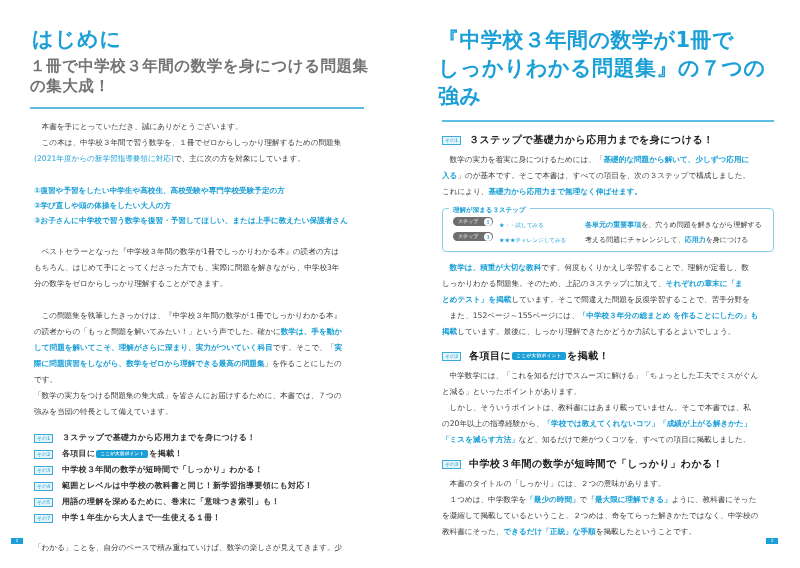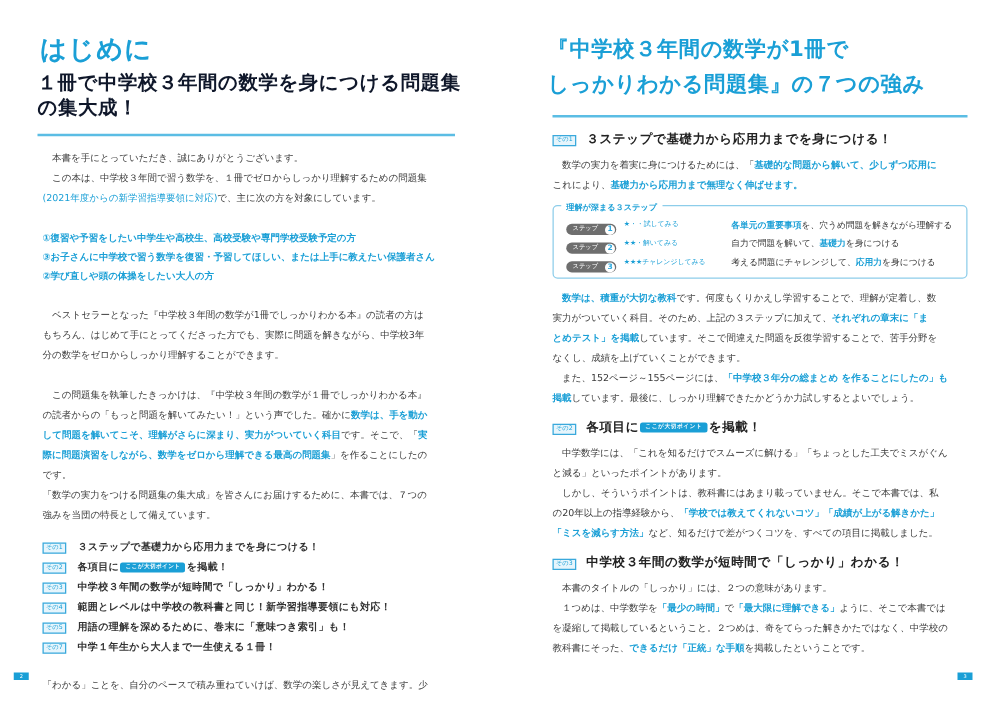--- a/index.html
+++ b/index.html
@@ -10,22 +10,22 @@
     color: #333;
     position: relative;
   }
   .spread { display: flex; width: 800px; height: 479px; }
   .page { position: relative; width: 400px; height: 568px; box-sizing: border-box; }
   .page.left { padding: 26px 18px 0 30px; }
   .page.right { padding: 14px 22px 0 38px; }
 
   .h-blue { color: #1a9fd6; font-weight: bold; }
   .left .title1 { font-size: 21px; letter-spacing: 1px; line-height: 26px; margin-left: 2px; }
-  .left .title2 { font-size: 15.5px; font-weight: bold; color: #0f172a; margin-top: 4px; line-height: 20px; letter-spacing: 0.5px; }
-  .right .title { font-size: 17px; line-height: 28px; font-weight: bold; color: #1a9fd6; letter-spacing: 0.5px; margin-top: 12px; }
+  .left .title2 { font-size: 15.5px; font-weight: bold; color: #737373; margin-top: 4px; line-height: 20px; letter-spacing: 0.5px; }
+  .right .title { font-size: 21px; line-height: 28px; font-weight: bold; color: #1a9fd6; letter-spacing: 0.5px; margin-top: 12px; }
 
   .rule { height: 2px; background: #5bbde4; margin-top: 11px; margin-bottom: 10px; }
   .left .rule { width: 334px; margin-left: 0; }
   .right .rule { width: 332px; margin-left: 4px; margin-top: 10px; }
 
   .body-text { font-size: 7.6px; line-height: 16px; color: #3a3a3a; }
   .indent { text-indent: 1em; }
   .hl { color: #1a9fd6; }
   .hl-b { color: #1a9fd6; font-weight: bold; }
   .blank { height: 16px; }
@@ -60,21 +60,21 @@
   .sec-head .sec-title { font-size: 10px; font-weight: bold; color: #222; letter-spacing: 0.5px; }
 
   .steps-box {
     position: relative; border: 1.5px solid #8dcdea; border-radius: 4px;
     margin: 8px 0 8px 0; padding: 8px 8px 4px 10px; width: 312px;
   }
   .steps-box .box-label {
     position: absolute; top: -7px; left: 6px; background: #fff; padding: 0 4px;
     font-size: 6.5px; color: #1a9fd6; font-weight: bold;
   }
-  .step-row { display: flex; align-items: flex-end; height: 15px; font-size: 7px; }
+  .step-row { display: flex; align-items: flex-start; height: 15px; font-size: 7px; font-family: Liberation Serif, serif; }
   .step-pill {
     display: inline-block; background: #6e6e6e; color: #fff; font-size: 5px;
     border-radius: 5px; height: 9px; line-height: 9px; padding: 0 3px 0 5px; width: 32px; box-sizing: content-box;
     position: relative;
   }
   .step-pill .num { position: absolute; right: 1px; top: 0; color: #2aa8de; background: #fff; border-radius: 50%; width: 8px; height: 8px; line-height: 8px; top: 0.5px; text-align: center; font-weight: bold; font-size: 6px; }
   .step-stars { color: #1a9fd6; font-size: 5.5px; width: 86px; margin-left: 6px; }
   .step-desc { color: #333; font-size: 7px; }
 </style>
 </head>
@@ -88,22 +88,22 @@
     <div class="rule"></div>
 
     <div class="content body-text">
       <div class="indent">本書を手にとっていただき、誠にありがとうございます。</div>
       <div class="indent"><span>この本は、中学校３年間で習う数学を、１冊でゼロからしっかり理解するための問題集</span></div>
       <div><span class="hl">(2021年度からの新学習指導要領に対応)</span><span>で、主に次の方を対象にしています。</span></div>
       <div class="blank"></div>
 
       <div class="target-list">
         <div class="item">①復習や予習をしたい中学生や高校生、高校受験や専門学校受験予定の方</div>
+        <div class="item">②学び直しや頭の体操をしたい大人の方</div>
         <div class="item">③お子さんに中学校で習う数学を復習・予習してほしい、または上手に教えたい保護者さん</div>
-        <div class="item">②学び直しや頭の体操をしたい大人の方</div>
       </div>
       <div class="blank"></div>
 
       <div class="indent">ベストセラーとなった『中学校３年間の数学が1冊でしっかりわかる本』の読者の方は</div>
       <div>もちろん、はじめて手にとってくださった方でも、実際に問題を解きながら、中学校3年</div>
       <div>分の数学をゼロからしっかり理解することができます。</div>
       <div class="blank"></div>
 
       <div class="indent">この問題集を執筆したきっかけは、『中学校３年間の数学が１冊でしっかりわかる本』</div>
       <div><span>の読者からの「もっと問題を解いてみたい！」という声でした。確かに</span><span class="hl-b">数学は、手を動か</span></div>
@@ -155,64 +155,59 @@
     </div>
     <div class="rule"></div>
 
     <div class="content body-text">
 
       <div class="sec-head">
         <span class="sono-badge">その1</span>
         <span class="sec-title">３ステップで基礎力から応用力までを身につける！</span>
       </div>
       <div class="indent"><span>数学の実力を着実に身につけるためには、「</span><span class="hl-b">基礎的な問題から解いて、少しずつ応用に</span></div>
+      <div><span class="hl-b">入る</span><span>」のが基本です。そこで本書は、すべての項目を、次の３ステップで構成しました。</span></div>
       <div><span>これにより、</span><span class="hl-b">基礎力から応用力まで無理なく伸ばせます。</span></div>
 
       <div class="steps-box">
         <span class="box-label">理解が深まる３ステップ</span>
         <div class="step-row">
           <span class="step-pill"><span>ステップ</span><span class="num">1</span></span>
           <span class="step-stars">★・・試してみる</span>
           <span class="step-desc"><span class="hl-b">各単元の重要事項</span><span>を、穴うめ問題を解きながら理解する</span></span>
         </div>
         <div class="step-row">
-          <span class="step-pill"><span>ステップ</span><span class="num">2</span></span>
-          <span class="step-stars">★★・解いてみる</span>
-          <span class="step-desc"><span>自力で問題を解いて、</span><span class="hl-b">基礎力</span><span>を身につける</span></span>
-        </div>
-        <div class="step-row">
           <span class="step-pill"><span>ステップ</span><span class="num">3</span></span>
           <span class="step-stars">★★★チャレンジしてみる</span>
           <span class="step-desc"><span>考える問題にチャレンジして、</span><span class="hl-b">応用力</span><span>を身につける</span></span>
         </div>
       </div>
 
       <div class="indent"><span class="hl-b">数学は、積重が大切な教科</span><span>です。何度もくりかえし学習することで、理解が定着し、数</span></div>
-      <div><span>実力がついていく科目。そのため、上記の３ステップに加えて、</span><span class="hl-b">それぞれの章末に「ま</span></div>
+      <div><span>しっかりわかる問題集。そのため、上記の３ステップに加えて、</span><span class="hl-b">それぞれの章末に「ま</span></div>
       <div><span class="hl-b">とめテスト」を掲載</span><span>しています。そこで間違えた問題を反復学習することで、苦手分野を</span></div>
-      <div>なくし、成績を上げていくことができます。</div>
       <div class="indent"><span>また、152ページ～155ページには、</span><span class="hl-b">「中学校３年分の総まとめ を作ることにしたの」も</span></div>
       <div><span class="hl-b">掲載</span><span>しています。最後に、しっかり理解できたかどうか力試しするとよいでしょう。</span></div>
 
       <div class="sec-head">
         <span class="sono-badge">その2</span>
         <span class="sec-title"><span>各項目に</span><span class="point-chip">ここが大切ポイント</span><span>を掲載！</span></span>
       </div>
       <div class="indent">中学数学には、「これを知るだけでスムーズに解ける」「ちょっとした工夫でミスがぐん</div>
       <div>と減る」といったポイントがあります。</div>
       <div class="indent">しかし、そういうポイントは、教科書にはあまり載っていません。そこで本書では、私</div>
       <div><span>の20年以上の指導経験から、</span><span class="hl-b">「学校では教えてくれないコツ」「成績が上がる解きかた」</span></div>
       <div><span class="hl-b">「ミスを減らす方法」</span><span>など、知るだけで差がつくコツを、すべての項目に掲載しました。</span></div>
 
       <div class="sec-head">
         <span class="sono-badge">その3</span>
         <span class="sec-title">中学校３年間の数学が短時間で「しっかり」わかる！</span>
       </div>
       <div class="indent">本書のタイトルの「しっかり」には、２つの意味があります。</div>
-      <div class="indent"><span>１つめは、中学数学を</span><span class="hl-b">「最少の時間」</span><span>で</span><span class="hl-b">「最大限に理解できる」</span><span>ように、そこで本書では</span></div>
+      <div class="indent"><span>１つめは、中学数学を</span><span class="hl-b">「最少の時間」</span><span>で</span><span class="hl-b">「最大限に理解できる」</span><span>ように、教科書にそった</span></div>
       <div>を凝縮して掲載しているということ。２つめは、奇をてらった解きかたではなく、中学校の</div>
       <div><span>教科書にそった、</span><span class="hl-b">できるだけ「正統」な手順</span><span>を掲載したということです。</span></div>
 
     </div>
 
     <div class="page-num">3</div>
   </div>
 </div>
 
 </body></html>

